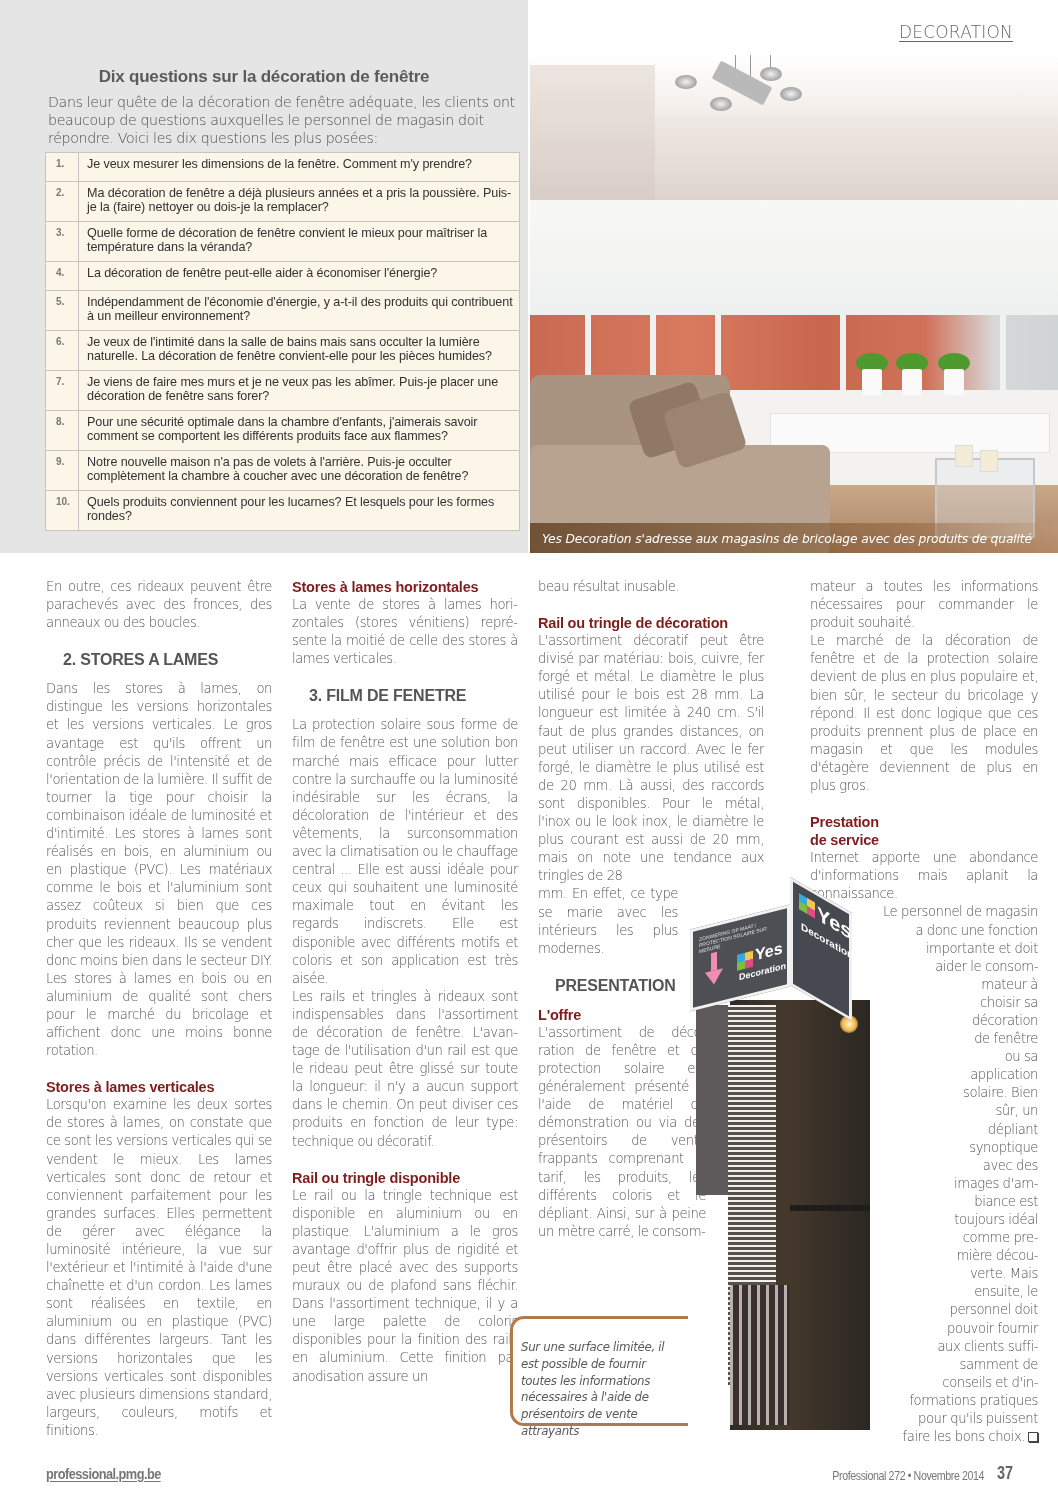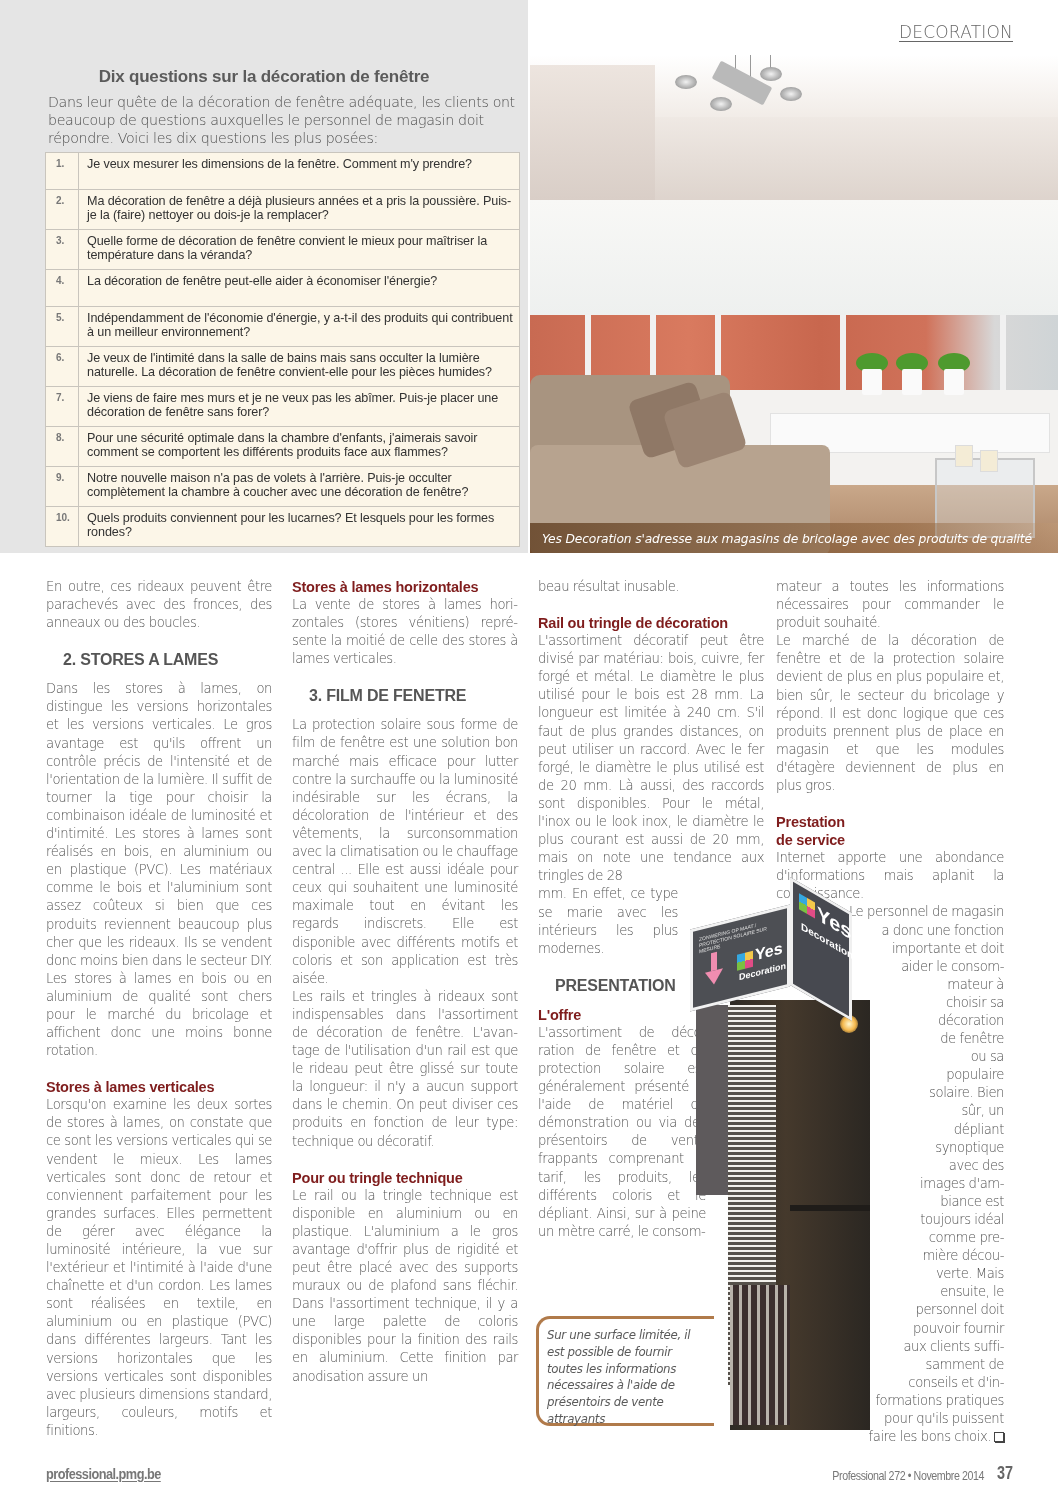--- a/index.html
+++ b/index.html
@@ -28,21 +28,21 @@
   .qtable td {
     border: 1px solid #c9c5bd; vertical-align: top;
     font-family: "Liberation Sans", sans-serif; color: #333;
   }
   .qtable td.num {
     width: 33px; font-size: 10px; font-weight: bold; color: #777; padding: 5px 0 0 10px;
   }
   .qtable td.q {
     font-size: 12.6px; line-height: 14px; padding: 4px 6px 4px 8px; letter-spacing: -0.1px;
   }
-  .qtable tr.one td.q { height: 37px; }
+  .qtable tr.one td.q { height: 29px; }
   .qtable tr.two td.q { height: 40px; }
 
   
   .section-tag {
     position: absolute; right: 45px; top: 22px;
     font-family: "DejaVu Sans", sans-serif; font-size: 17px; color: #666;
     text-decoration: underline; text-underline-offset: 3px; letter-spacing: 0.2px;
     font-weight: 300;
   }
 
@@ -93,21 +93,21 @@
     font-family: "Liberation Sans", sans-serif; font-weight: bold; font-size: 16px; color: #555;
     margin: 18px 0 10px 17px; line-height: 20px; letter-spacing: -0.2px;
   }
   .col h3 {
     font-family: "Liberation Sans", sans-serif; font-weight: bold; font-size: 14.5px; color: #7f1d1d;
     margin: 18px 0 0 0; line-height: 18px; letter-spacing: -0.2px;
   }
   .col1 { left: 46px; width: 226px; }
   .col2 { left: 292px; width: 226px; }
   .col3 { left: 538px; width: 168px; }
-  .col4 { left: 776px; width: 228px; }
+  .col4 { left: 810px; width: 228px; }
   .col3 .wide { width: 226px; }
   .col3 .mid { width: 140px; }
 
   
   .stand {
     position: absolute; left: 690px; top: 905px; width: 190px; height: 535px;
   }
   .stand .sign-front {
     position:absolute; left:0; top:12px; width:100px; height:82px; background:#4d4f54;
     border:3px solid #f2f2f2; transform: skewY(-14deg);
@@ -133,23 +133,23 @@
   .stand .light { position:absolute; left:150px; top:110px; width:18px; height:18px; border-radius:50%; background: radial-gradient(#fff7d0,#f5b84d 50%, rgba(245,184,77,0)); }
   .stand .roller { position:absolute; left:6px; top:100px; width:70px; height:190px; background:#5e5a5c; }
   .stand .venetian { position:absolute; left:38px; top:100px; width:48px; height:380px;
     background: repeating-linear-gradient(#f2f0ec 0 2px, #55504a 2px 5px); }
   .stand .verticals { position:absolute; left:40px; top:380px; width:60px; height:140px;
     background: repeating-linear-gradient(90deg,#b8b2ab 0 3px,#3b2e2e 3px 9px); }
   .stand .shelf { position:absolute; left:100px; top:300px; width:80px; height:6px; background:#1f1c19; }
 
   
   .pullquote {
-    position: absolute; left: 536px; top: 1316px; width: 178px; height: 62px;
+    position: absolute; left: 510px; top: 1316px; width: 178px; height: 62px;
     border-top: 3px solid #b07a4a; border-left: 3px solid #b07a4a; border-bottom: 3px solid #b07a4a;
-    border-radius: 14px 0 0 14px; padding: 8px 4px 4px 8px; height: 110px;
+    border-radius: 14px 0 0 14px; padding: 20px 4px 4px 8px; height: 110px;
     background: #ffffff;
   }
   .pullquote-text {
     font-family: "DejaVu Sans", sans-serif; font-style: italic; font-size: 11.8px; line-height: 16.8px; color: #5a5a5a;
     letter-spacing: -0.3px; font-weight: 300;
   }
 
   
   .footer-url {
     position: absolute; left: 46px; top: 1466px;
@@ -277,21 +277,21 @@
   <h3>Stores à lames verticales</h3>
   <p>Lorsqu'on examine les deux sortes de stores à lames, on constate que ce sont les versions verticales qui se vendent le mieux. Les lames verticales sont donc de retour et conviennent parfaitement pour les grandes surfaces. Elles permettent de gérer avec élégance la luminosité intérieure, la vue sur l'extérieur et l'intimité à l'aide d'une chaînette et d'un cordon. Les lames sont réalisées en textile, en aluminium ou en plastique (PVC) dans différentes largeurs. Tant les versions horizon­tales que les versions verticales sont disponibles avec plusieurs dimensions standard, largeurs, couleurs, motifs et finitions.</p>
 </div>
 
 <div class="col col2">
   <h3 style="margin-top:0">Stores à lames horizontales</h3>
   <p>La vente de stores à lames hori­zontales (stores vénitiens) repré­sente la moitié de celle des stores à lames verticales.</p>
   <h2>3. FILM DE FENETRE</h2>
   <p>La protection solaire sous forme de film de fenêtre est une solution bon marché mais efficace pour lutter contre la surchauffe ou la luminosité indésirable sur les écrans, la décoloration de l'inté­rieur et des vêtements, la surcon­sommation avec la climatisation ou le chauffage central ... Elle est aussi idéale pour ceux qui souhaitent une luminosité maxi­male tout en évitant les regards indiscrets. Elle est disponible avec différents motifs et coloris et son application est très aisée.</p>
   <p>Les rails et tringles à rideaux sont indispensables dans l'assortiment de décoration de fenêtre. L'avan­tage de l'utilisation d'un rail est que le rideau peut être glissé sur toute la longueur: il n'y a aucun support dans le chemin. On peut diviser ces produits en fonction de leur type: technique ou décoratif.</p>
-  <h3>Pour ou tringle technique</h3>
+  <h3>Rail ou tringle disponible</h3>
   <p>Le rail ou la tringle technique est disponible en aluminium ou en plastique. L'aluminium a le gros avantage d'offrir plus de rigidité et peut être placé avec des supports muraux ou de plafond sans fléchir. Dans l'assortiment technique, il y a une large palette de coloris disponibles pour la fini­tion des rails en aluminium. Cette finition par anodisation assure un</p>
 </div>
 
 <div class="col col3">
   <p class="wide">beau résultat inusable.</p>
   <h3 class="wide">Rail ou tringle de décoration</h3>
   <p class="wide">L'assortiment décoratif peut être divisé par matériau: bois, cuivre, fer forgé et métal. Le diamètre le plus utilisé pour le bois est 28 mm. La longueur est limitée à 240 cm. S'il faut de plus grandes distances, on peut utiliser un raccord. Avec le fer forgé, le diamètre le plus utilisé est de 20 mm. Là aussi, des raccords sont disponibles. Pour le métal, l'inox ou le look inox, le diamètre le plus courant est aussi de 20 mm, mais on note une tendance aux tringles de 28</p>
   <p class="mid">mm. En effet, ce type se marie avec les intérieurs les plus modernes.</p>
   <h2>PRESENTATION</h2>
   <h3 style="margin-top:0">L'offre</h3>
@@ -307,21 +307,21 @@
   <div style="text-align:right">
     <div>Le personnel de magasin</div>
     <div>a donc une fonction</div>
     <div>importante et doit</div>
     <div>aider le consom-</div>
     <div>mateur à</div>
     <div>choisir sa</div>
     <div>décoration</div>
     <div>de fenêtre</div>
     <div>ou sa</div>
-    <div>populaire</div>
+    <div>application</div>
     <div>solaire. Bien</div>
     <div>sûr, un</div>
     <div>dépliant</div>
     <div>synoptique</div>
     <div>avec des</div>
     <div>images d'am-</div>
     <div>biance est</div>
     <div>toujours idéal</div>
     <div>comme pre-</div>
     <div>mière décou-</div>

